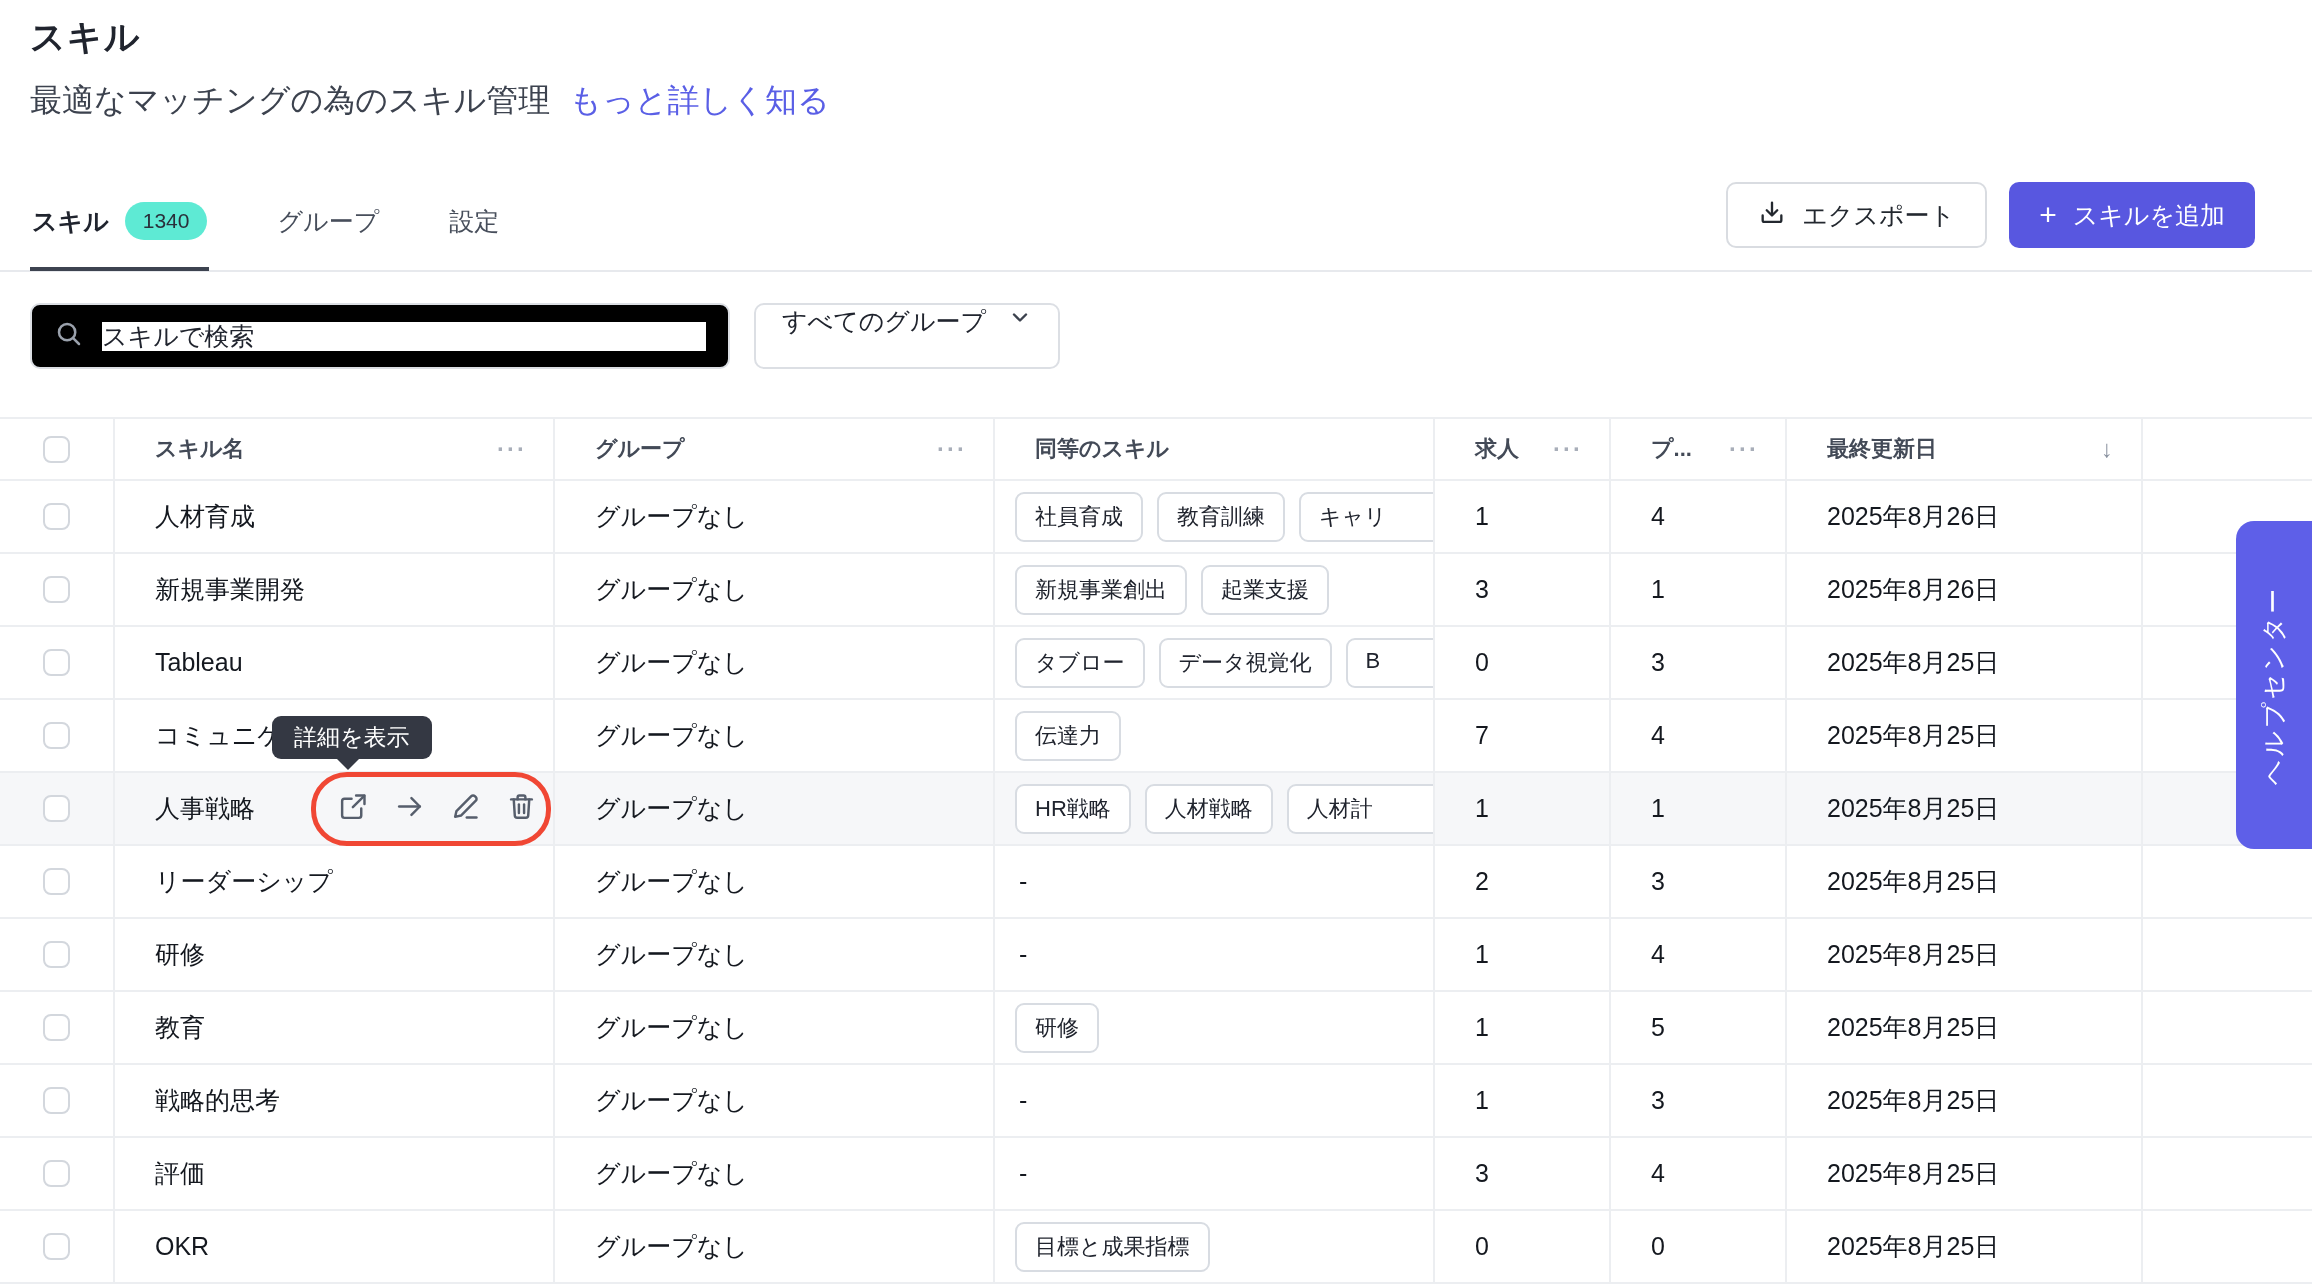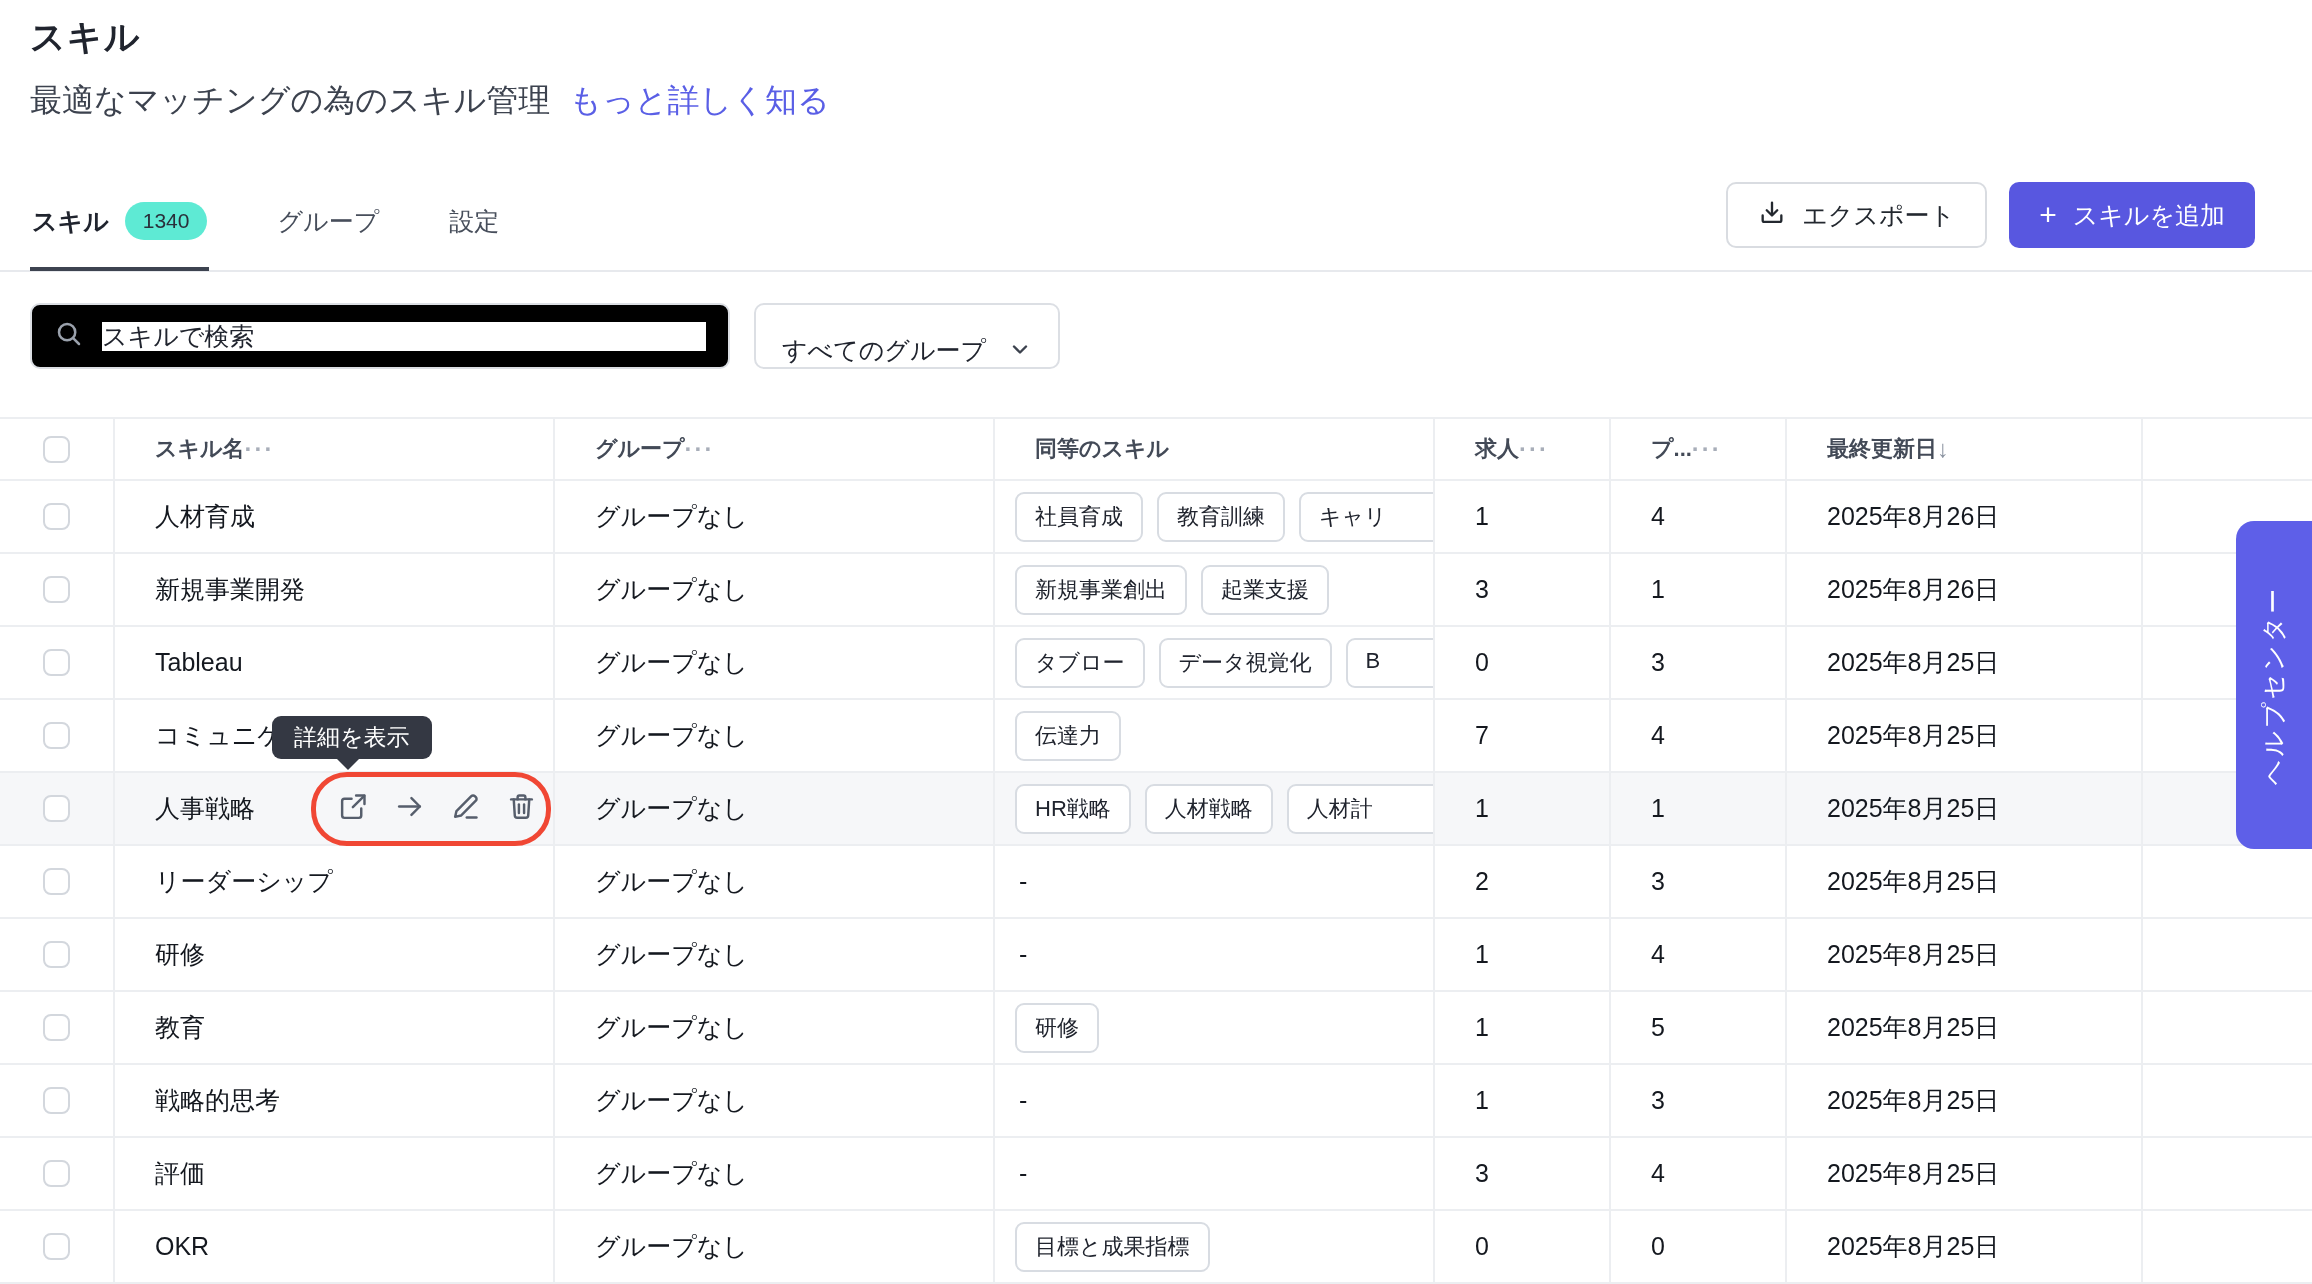--- a/index.html
+++ b/index.html
@@ -29,33 +29,33 @@
   .btn-add { background:#5857e0; border:none; color:#fff; }
   .btn-add .plus { font-size:30px; font-weight:normal; line-height:1; }
 
   
   .filters { position:absolute; left:30px; top:303px; display:flex; gap:24px; }
   .search-box { display:flex; align-items:center; gap:18px; width:700px; height:66px;
                 border:2px solid #dcdfe4; border-radius:10px; padding:0 22px; background:#000000; }
   .search-box input { border:none; outline:none; font-size:25px; width:100%;
                       font-family:"Liberation Sans","DejaVu Sans",sans-serif; color:#1c212c; }
   .search-box input::placeholder { color:#20242e; opacity:1; }
-  .group-select { display:flex; align-items:flex-end; gap:22px; height:66px; border:2px solid #dcdfe4;
+  .group-select { display:flex; align-items:flex-start; gap:22px; height:66px; border:2px solid #dcdfe4;
                   border-radius:10px; padding:0 26px; font-size:25px; color:#20242e; background:#fff; cursor:pointer; }
 
   
   .table { position:absolute; left:0; top:417px; width:2312px; }
   .tr { display:grid; grid-template-columns:115px 440px 440px 440px 176px 176px 356px 1fr;
         border-bottom:2px solid #eceef1; background:#fff; }
   .tr.header { height:64px; border-top:2px solid #eceef1; }
   .tr.row { height:73px; }
   .tr.hovered { background:#f6f7f9; }
   .td, .th { display:flex; align-items:center; border-right:2px solid #eceef1; overflow:hidden; position:relative; }
   .td:last-child, .th:last-child { border-right:none; }
-  .th { font-size:22px; color:#434a57; font-weight:bold; }
+  .th { font-size:22px; color:#434a57; font-weight:bold; justify-content:space-between; }
   .th .th-label { padding-left:40px; white-space:nowrap; }
   .th .th-tools { padding-right:26px; display:flex; align-items:center; gap:10px; }
   .td { font-size:25px; color:#14181f; }
   .td.c-check, .th.c-check { justify-content:center; }
   .pad { padding-left:40px; white-space:nowrap; }
   .checkbox { width:27px; height:27px; border:2px solid #d3d7dd; border-radius:8px; background:#fff; cursor:pointer; }
   .dots { color:#a8aeb9; font-size:24px; letter-spacing:2px; cursor:pointer; line-height:1; }
   .sort-arrow { color:#8a92a0; }
 
   .chips { display:flex; gap:14px; padding-left:20px; white-space:nowrap; }

